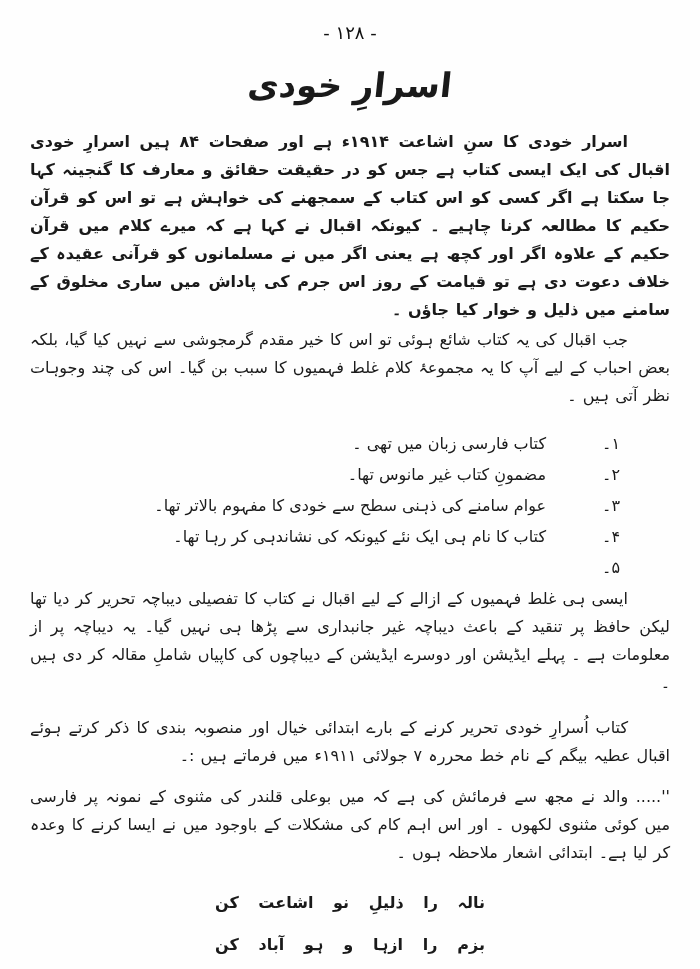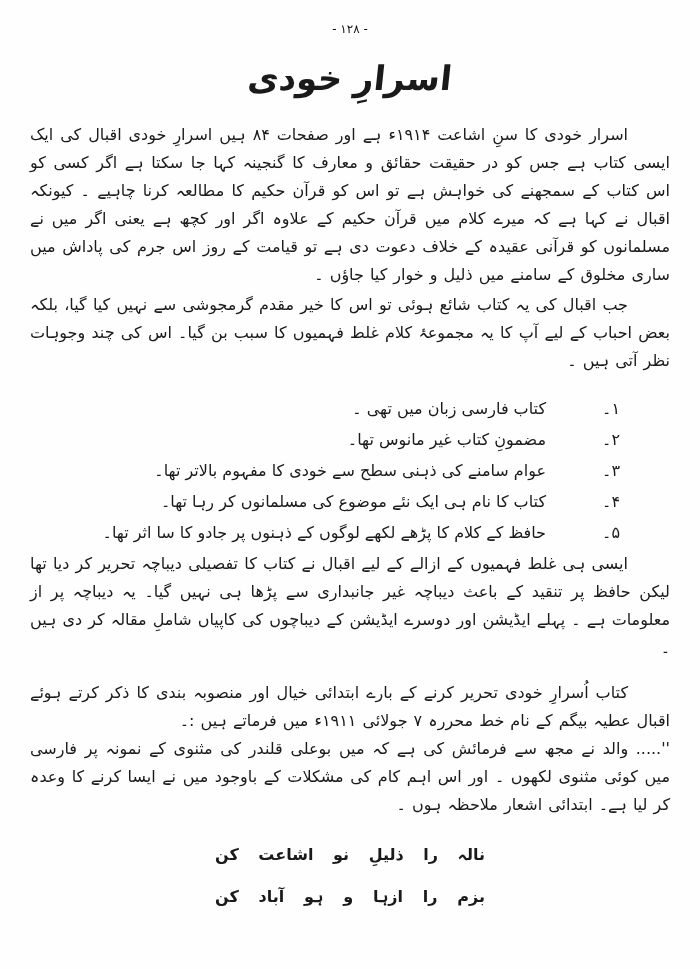--- a/index.html
+++ b/index.html
@@ -15,46 +15,47 @@
     margin: 0 auto;
     background: #fefefe;
     color: #1a1a1a;
     direction: rtl;
     overflow: hidden;
     box-sizing: border-box;
     padding: 20px 30px 0 30px;
   }
   .page-number {
     text-align: center;
-    font-size: 12px;
+    font-size: 18px;
     letter-spacing: 2px;
     color: #111;
     margin-top: 2px;
   }
   .doc-title {
     text-align: center;
     font-size: 34px;
     font-weight: bold;
     margin-top: 22px;
     transform: skewX(-6deg);
     letter-spacing: -1px;
   }
   .para {
     font-size: 16px;
     line-height: 28px;
     text-align: justify;
     text-indent: 42px;
     margin: 0;
     word-spacing: 1px;
   }
-  .para-1 { margin-top: 16px; }
+  .para-1 { margin-top: 16px; font-weight: bold; }
   .para-2 { margin-top: 2px; }
   .para-3 { margin-top: 2px; }
   .para-4 { margin-top: 17px; }
   .para-quote {
+    margin-top: 13px;
     text-indent: 0;
   }
   .reasons-list {
     margin: 18px 0 0 0;
     padding: 0 50px 0 0;
     list-style: none;
   }
   .reason-row {
     display: flex;
     direction: rtl;
@@ -113,26 +114,25 @@
       <span class="reason-text">مضمونِ کتاب غیر مانوس تھا۔</span>
     </li>
     <li class="reason-row">
       <span class="reason-num">۳۔</span>
       <span class="reason-gap"></span>
       <span class="reason-text">عوام سامنے کی ذہنی سطح سے خودی کا مفہوم بالاتر تھا۔</span>
     </li>
     <li class="reason-row">
       <span class="reason-num">۴۔</span>
       <span class="reason-gap"></span>
-      <span class="reason-text">کتاب کا نام ہی ایک نئے موضوع کی مسلمانوں کر رہا تھا۔</span>
+      <span class="reason-text">کتاب کا نام ہی ایک نئے کیونکہ کی نشاندہی کر رہا تھا۔</span>
     </li>
     <li class="reason-row">
       <span class="reason-num">۵۔</span>
       <span class="reason-gap"></span>
-      <span class="reason-text">حافظ کے کلام کا پڑھے لکھے لوگوں کے ذہنوں پر جادو کا سا اثر تھا۔</span>
     </li>
   </ul>
 
   <p class="para para-3">ایسی ہی غلط فہمیوں کے ازالے کے لیے اقبال نے کتاب کا تفصیلی دیباچہ تحریر کر دیا تھا لیکن حافظ پر تنقید کے باعث دیباچہ غیر جانبداری سے پڑھا ہی نہیں گیا۔ یہ دیباچہ پر از معلومات ہے ۔ پہلے ایڈیشن اور دوسرے ایڈیشن کے دیباچوں کی کاپیاں شاملِ مقالہ کر دی ہیں ۔</p>
 
   <p class="para para-4">کتاب اُسرارِ خودی تحریر کرنے کے بارے ابتدائی خیال اور منصوبہ بندی کا ذکر کرتے ہوئے اقبال عطیہ بیگم کے نام خط محررہ ۷ جولائی ۱۹۱۱ء میں فرماتے ہیں :۔</p>
 
   <p class="para para-quote">''..... والد نے مجھ سے فرمائش کی ہے کہ میں بوعلی قلندر کی مثنوی کے نمونہ پر فارسی میں کوئی مثنوی لکھوں ۔ اور اس اہم کام کی مشکلات کے باوجود میں نے ایسا کرنے کا وعدہ کر لیا ہے۔ ابتدائی اشعار ملاحظہ ہوں ۔</p>
 
   <div class="couplet">

